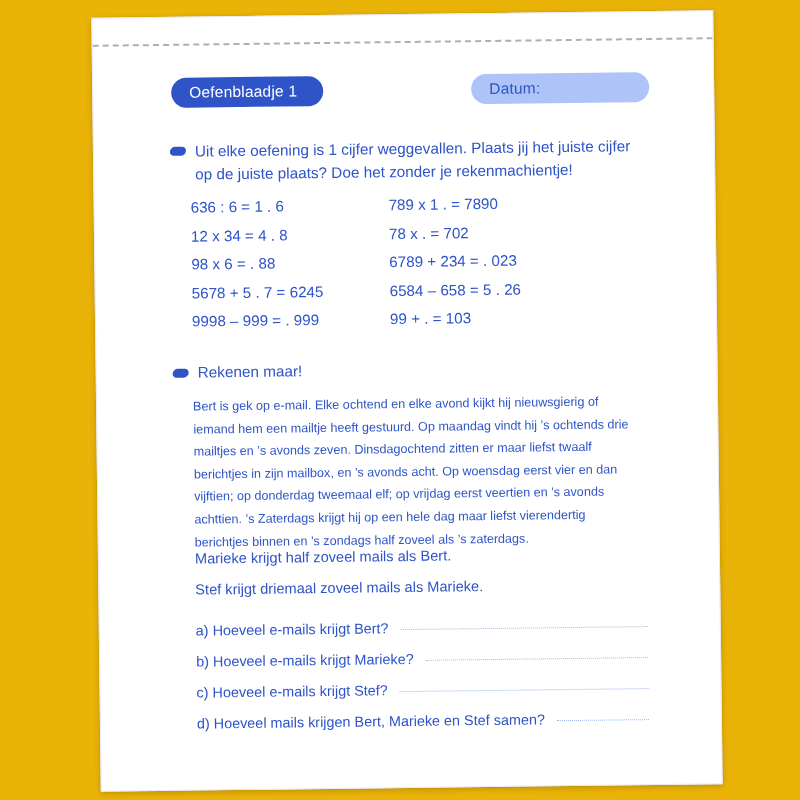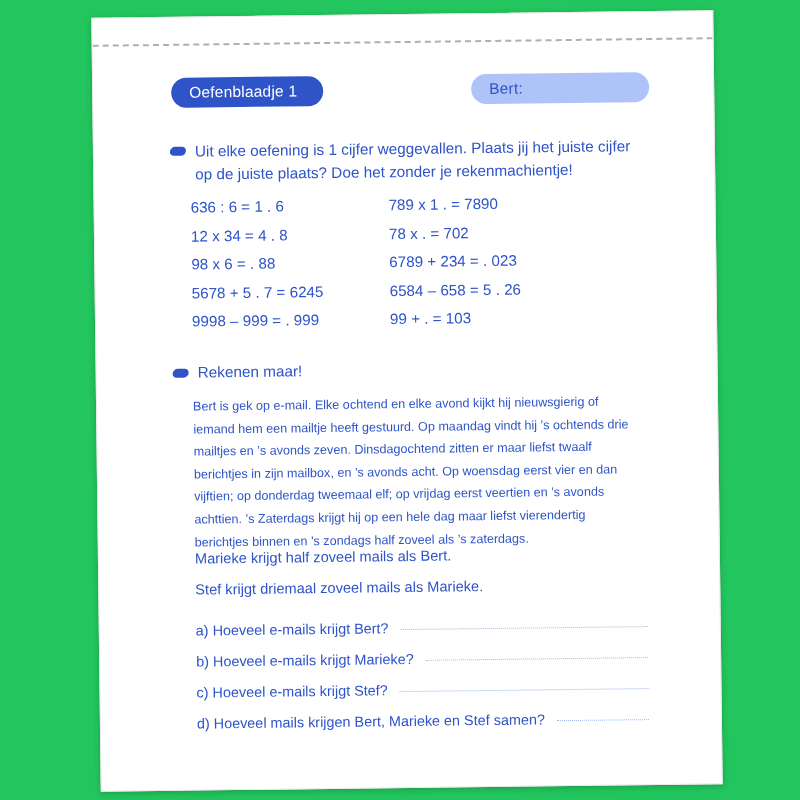--- a/index.html
+++ b/index.html
@@ -10,21 +10,21 @@
   body {
     width: 800px;
     height: 800px;
     font-family: "Liberation Sans", sans-serif;
     overflow: hidden;
   }
   .scene {
     position: relative;
     width: 800px;
     height: 800px;
-    background: #22c55e;
+    background: #eab308;
   }
   
   .sheet {
     position: absolute;
     left: 96px;
     top: 14px;
     width: 620px;
     height: 772px;
     background: #ffffff;
     transform: rotate(-0.7deg);
@@ -196,21 +196,21 @@
 <div class="scene">
   <div class="sheet">
     <div class="perforation"></div>
     <div class="content">
 
       <div class="header-row">
         <div class="pill pill-title">
           <span>Oefenblaadje 1</span>
         </div>
         <div class="pill pill-date">
-          <span>Bert:</span>
+          <span>Datum:</span>
         </div>
       </div>
 
       <div class="bullet-line instr">
         <span class="bullet"></span>
         <span class="txt">Uit elke oefening is 1 cijfer weggevallen. Plaats jij het juiste cijfer op de juiste plaats? Doe het zonder je rekenmachientje!</span>
       </div>
 
       <div class="exercises">
         <div class="ex-grid">

